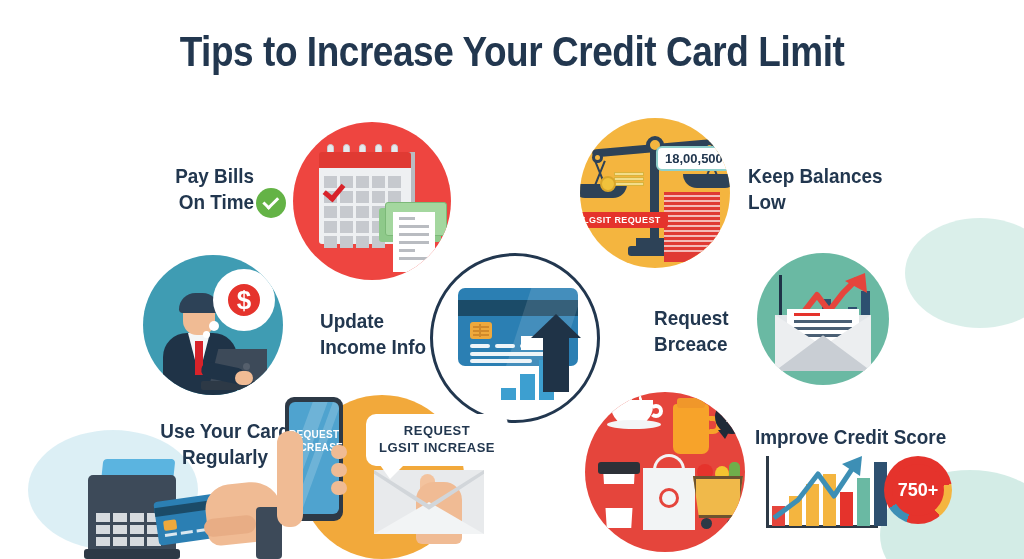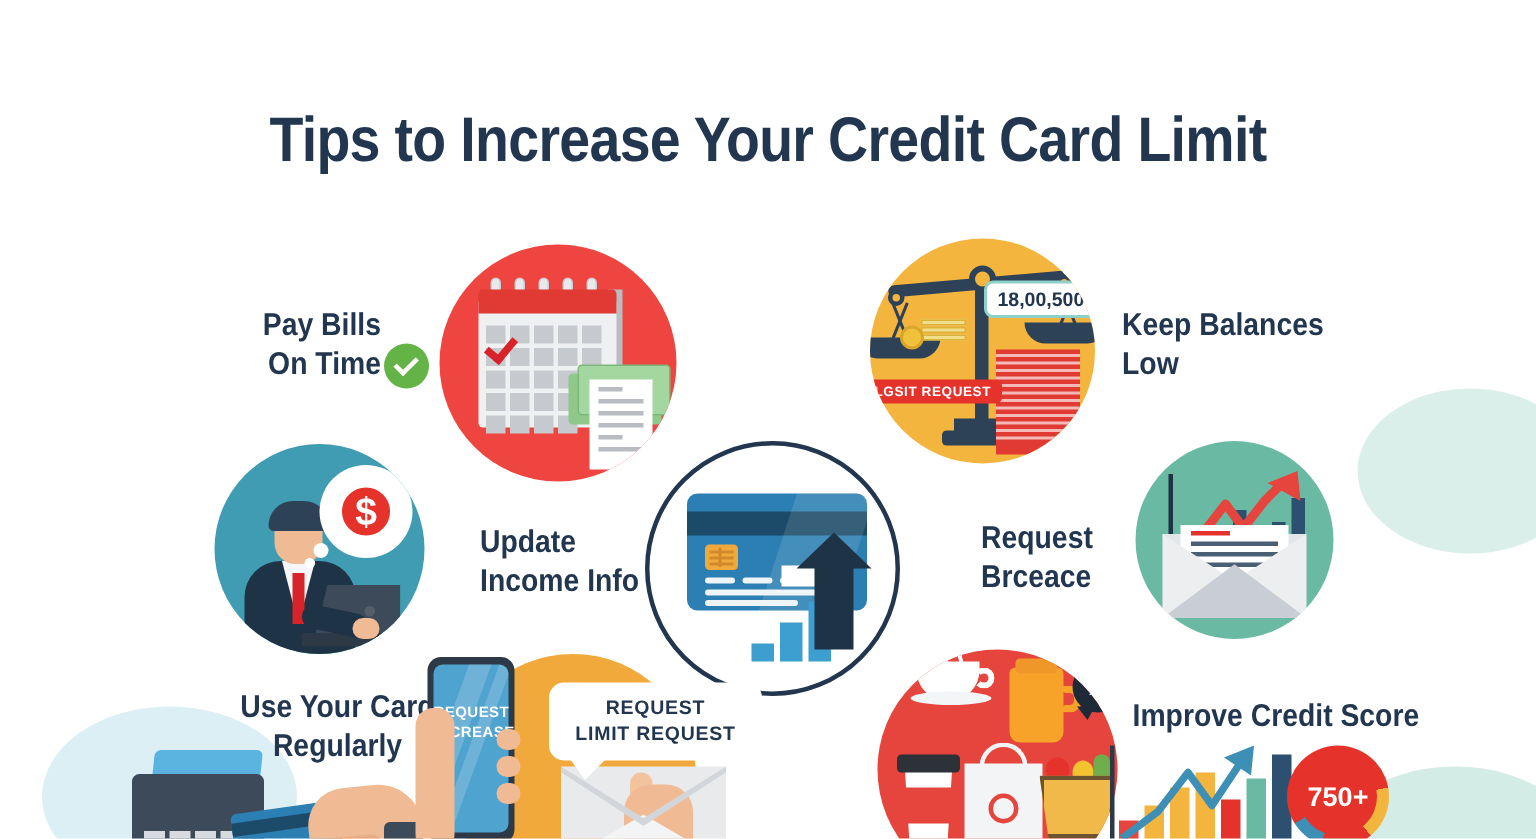--- a/index.html
+++ b/index.html
@@ -2,21 +2,21 @@
 <html><head>
 <meta charset="utf-8">
 <style>
   * { margin:0; padding:0; box-sizing:border-box; }
   body {
     width:1024px; height:559px; overflow:hidden;
     background:#ffffff;
     font-family:"Liberation Sans", sans-serif;
     position:relative;
   }
-  .stage { position:absolute; inset:0;margin-top:41px; }
+  .stage { position:absolute; inset:0; }
 
   
   .title {
     position:absolute; top:28px; left:0; width:1024px;
     text-align:center;
     font-size:42px; font-weight:bold;
     color:#22374f;
     letter-spacing:-0.5px;
     transform:scaleX(0.88);
     transform-origin:center top;
@@ -241,21 +241,21 @@
     display:flex; align-items:center; justify-content:center;
     z-index:4;
   }
   .badge-a::after {
     content:""; position:absolute; left:3px; bottom:-5px;
     border-left:7px solid transparent; border-right:5px solid transparent;
     border-top:9px solid #1f2a38;
   }
 
   
-  #g-score { position:absolute; left:732px; top:452px; width:180px; height:92px; }
+  #g-score { position:absolute; left:758px; top:452px; width:180px; height:92px; }
   .sc-axv { position:absolute; left:8px; top:4px; width:3px; height:72px; background:#2d3946; }
   .sc-axh { position:absolute; left:8px; top:73px; width:112px; height:3px; background:#2d3946; }
   .sc-bars{ position:absolute; left:14px; top:10px; height:64px; display:flex; align-items:flex-end; gap:4px; }
   .sc-bars i { display:block; width:13px; }
   .sc-arrow { position:absolute; left:10px; top:0; width:106px; height:74px; }
   .gauge { position:absolute; left:126px; top:4px; width:68px; height:68px; border-radius:50%; }
   .gauge-in {
     position:absolute; left:50%; top:50%; transform:translate(-50%,-50%);
     width:52px; height:52px; border-radius:50%; background:#e5332c;
     display:flex; align-items:center; justify-content:center;
@@ -508,21 +508,21 @@
       <div>INCREASE</div>
     </div>
     <div class="ph-palm"></div>
     <div class="ph-f" style="top:48px;"></div>
     <div class="ph-f" style="top:66px;"></div>
     <div class="ph-f" style="top:84px;"></div>
   </div>
 
   <div class="speech">
     <div>REQUEST</div>
-    <div>LIMIT REQUEST</div>
+    <div>LGSIT INCREASE</div>
   </div>
 
   <div id="g-env2">
     <div class="e2-body"></div>
     <div class="e2-fi"></div>
     <div class="e2-hand"></div>
     <div class="e2-dl"></div>
     <div class="e2-flap"></div>
   </div>
 

